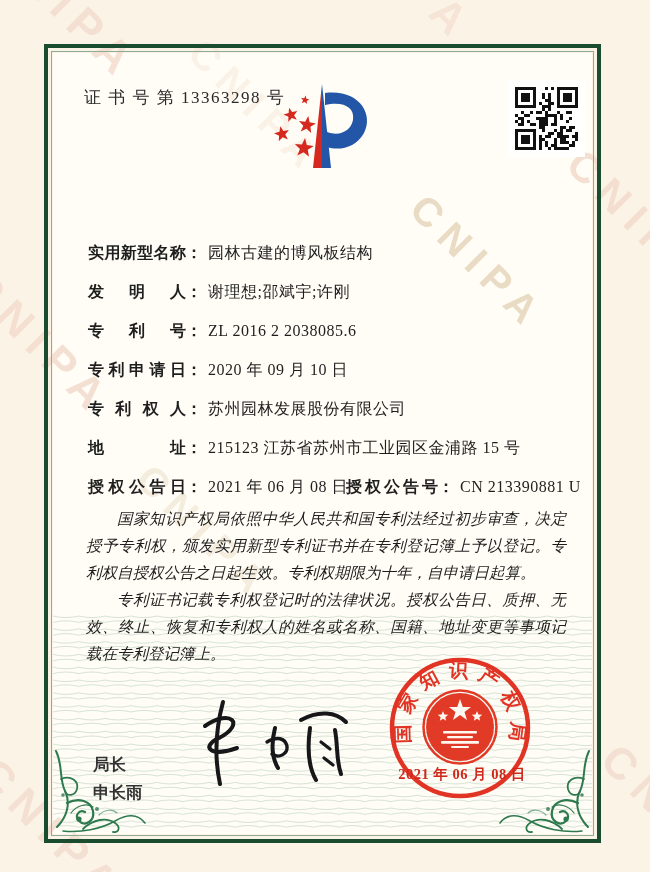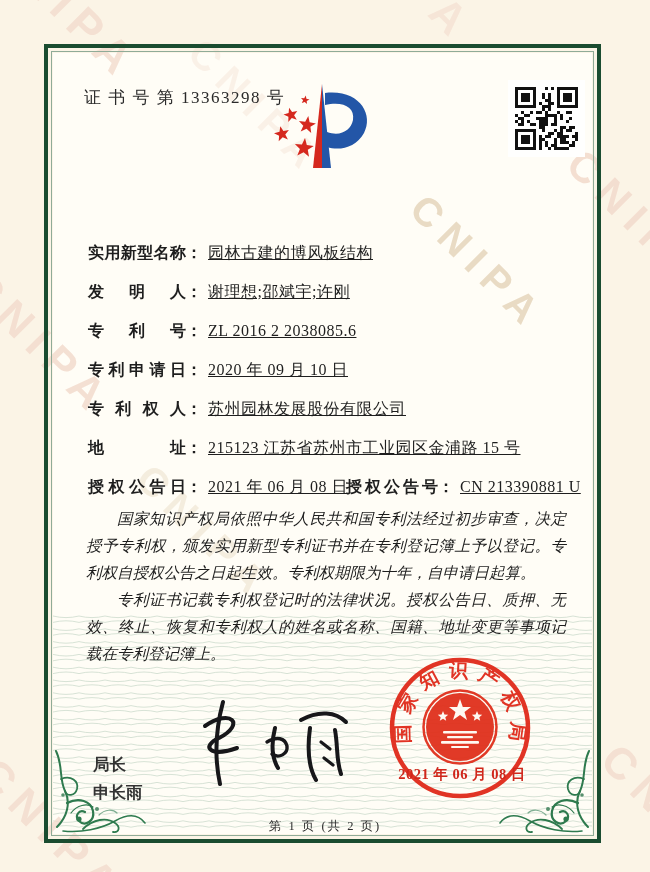--- a/index.html
+++ b/index.html
@@ -28,21 +28,21 @@
   .qr-box{position:absolute;left:508px;top:80px;width:77px;height:77px;background:#fffffe;z-index:4;
       display:flex;align-items:center;justify-content:center;}
   .title{position:absolute;left:0;top:168px;width:650px;text-align:center;font-size:34px;font-weight:600;
       color:#1c1c1c;letter-spacing:10px;z-index:4;}
 
   
   .fields{position:absolute;left:88px;top:243px;width:482px;z-index:4;font-size:16px;color:#1e1e1e;}
   .frow{position:relative;height:26px;margin-bottom:13px;white-space:nowrap;}
   .flabel{display:inline-block;width:98px;text-align:justify;text-align-last:justify;font-weight:700;vertical-align:top;}
   .fcolon{font-weight:700;margin-right:6px;}
-  .fvalue{letter-spacing:.5px;text-decoration:underline;}
+  .fvalue{letter-spacing:.5px;}
   .pair2{position:absolute;left:258px;top:0;}
 
   
   .bodytext{position:absolute;left:86px;top:505px;width:480px;z-index:4;font-size:15.5px;line-height:27px;
       color:#1d1d1d;text-align:justify;font-style:italic;}
   .bodytext p{margin:0;text-indent:2em;}
 
   
   .officer{position:absolute;left:93px;top:712px;z-index:4;font-family:"Liberation Sans","DejaVu Sans",sans-serif;
       font-weight:bold;color:#333;font-size:16.5px;line-height:28px;margin-top:38px;}
@@ -332,14 +332,13 @@
         <polygon points="92,56 93.4,59.6 97.2,59.8 94.3,62.2 95.2,65.8 92,63.8 88.8,65.8 89.7,62.2 86.8,59.8 90.6,59.6"></polygon>
         <rect x="58" y="76" width="34" height="2.6" rx="1"></rect>
         <rect x="62" y="81" width="26" height="2.2" rx="1"></rect>
         <rect x="56" y="86" width="38" height="2.8" rx="1"></rect>
         <rect x="66" y="91" width="18" height="2" rx="1"></rect>
       </g>
     </g>
   </svg>
   <div class="seal-date">2021 年 06 月 08 日</div>
 
-  <div class="footer">第 1 页 (共 2 页)</div>
 </div>
 
 </body></html>

